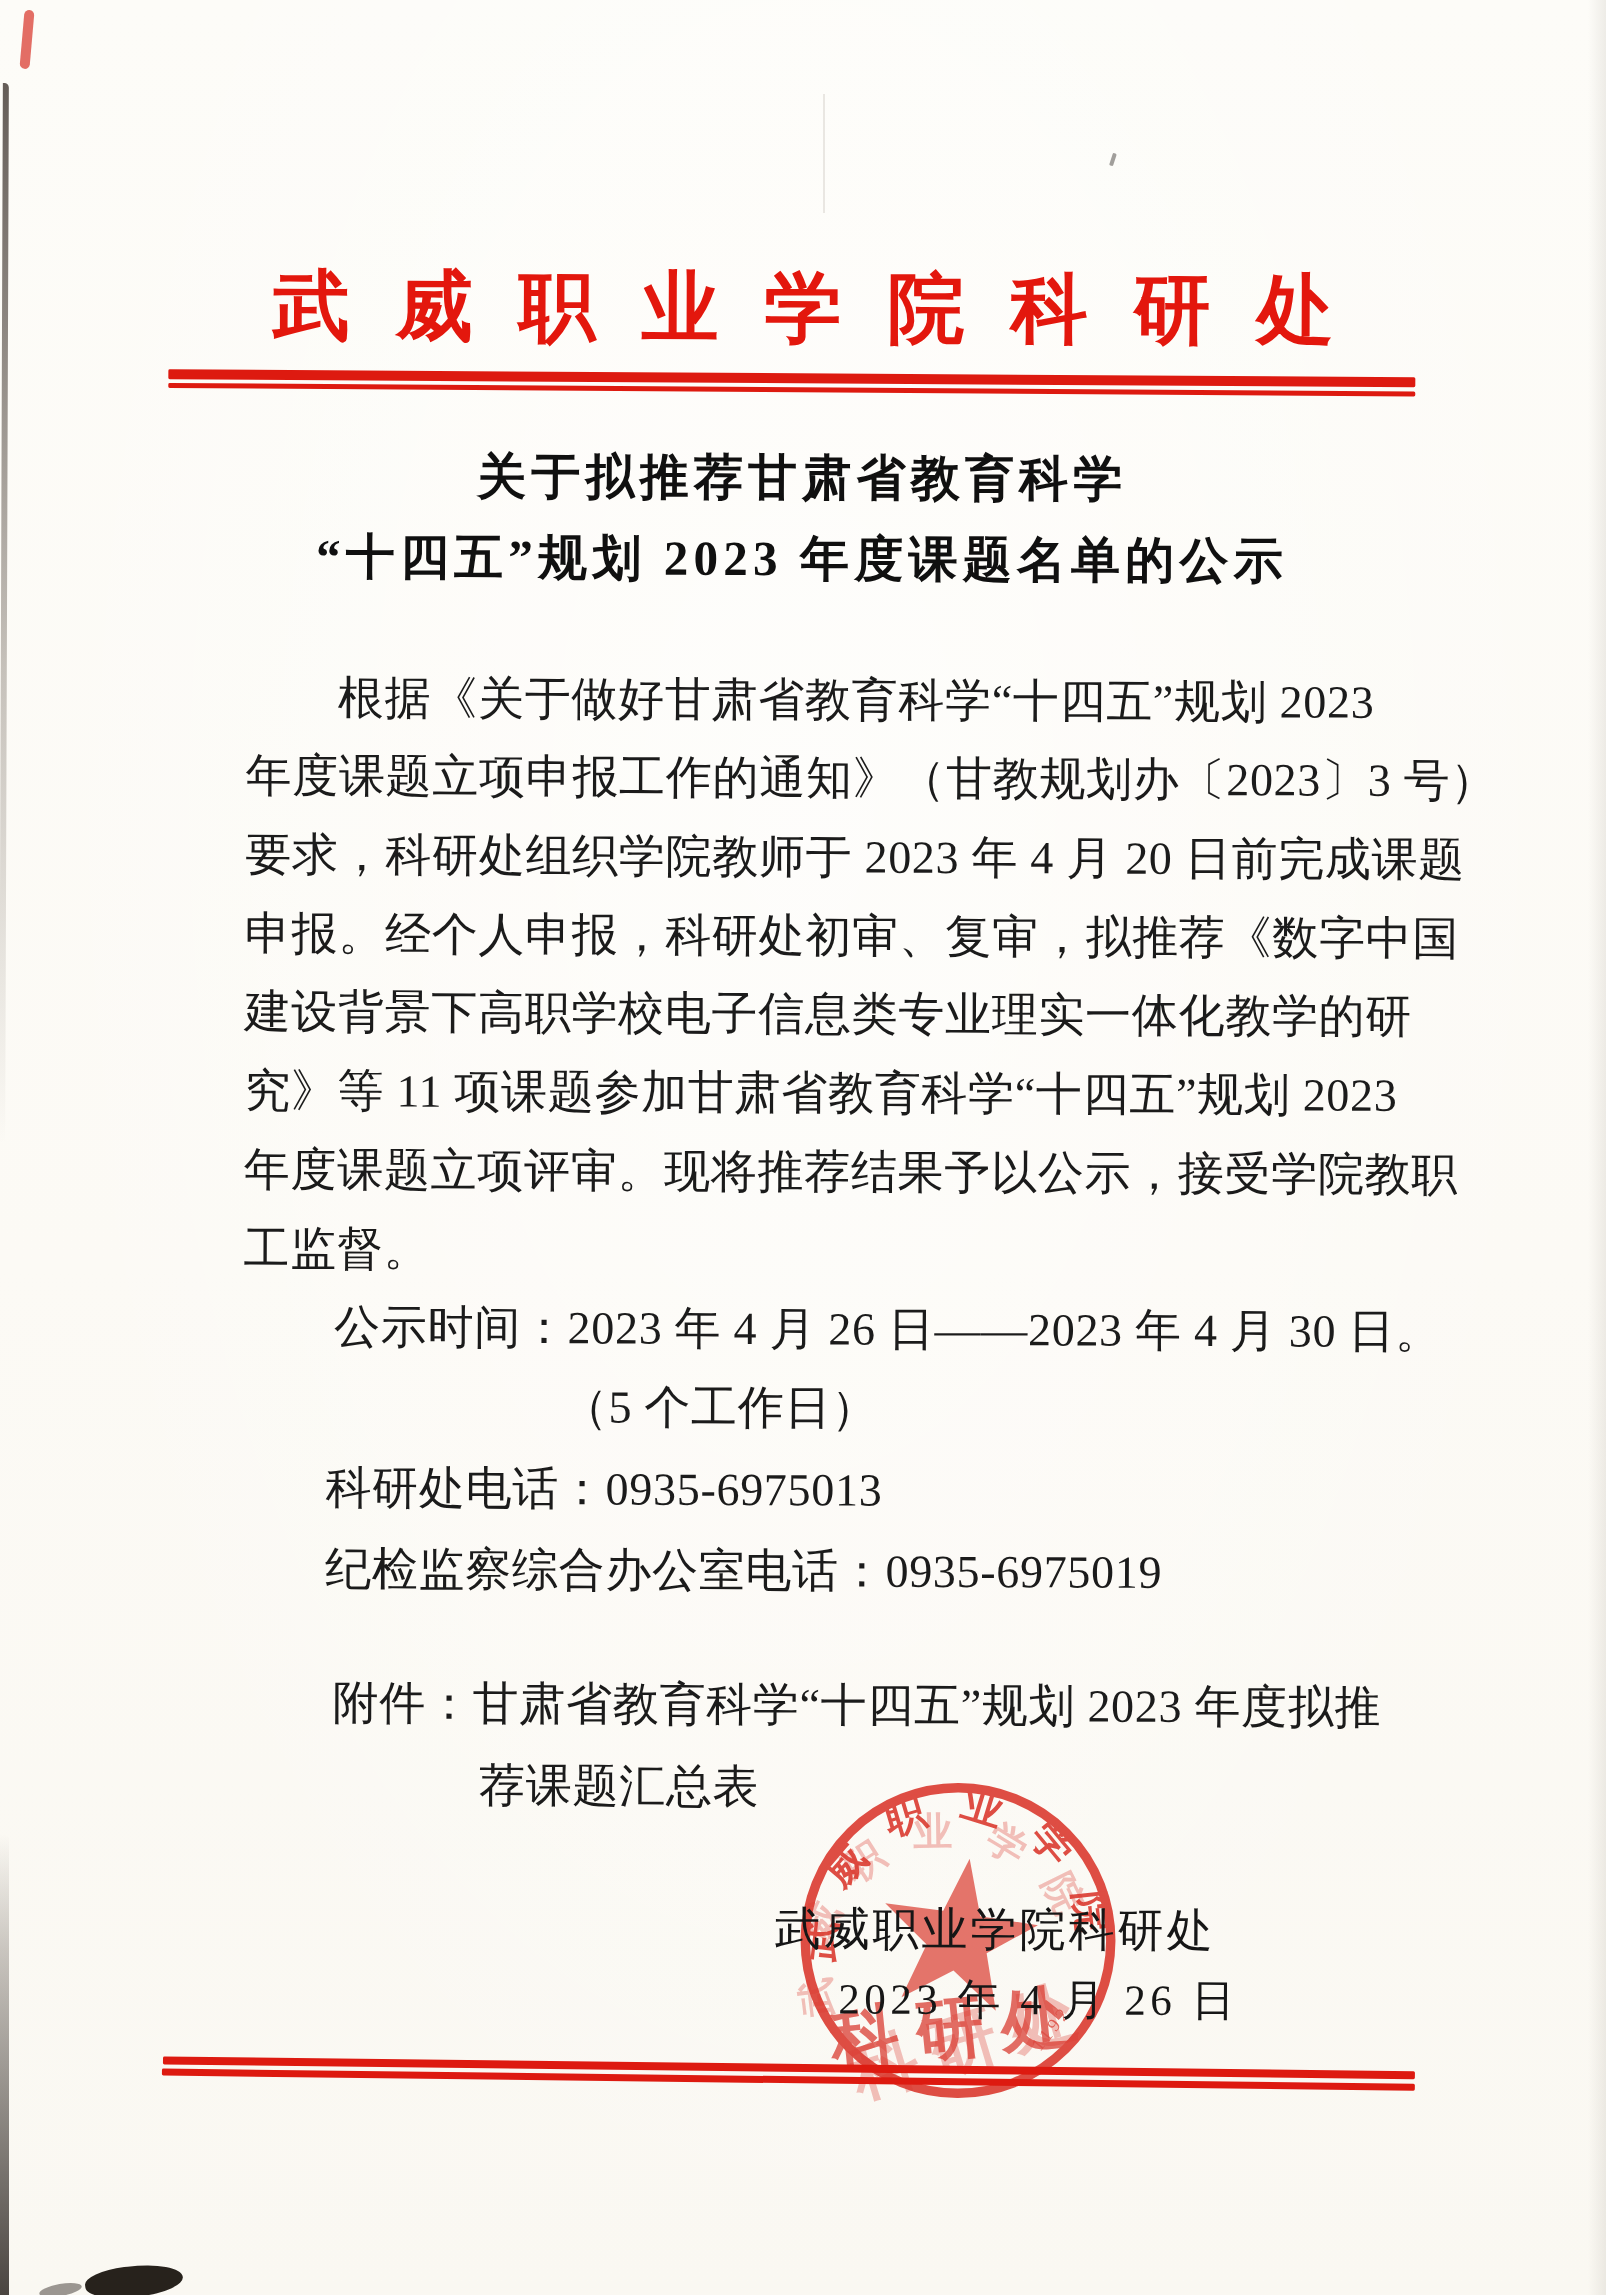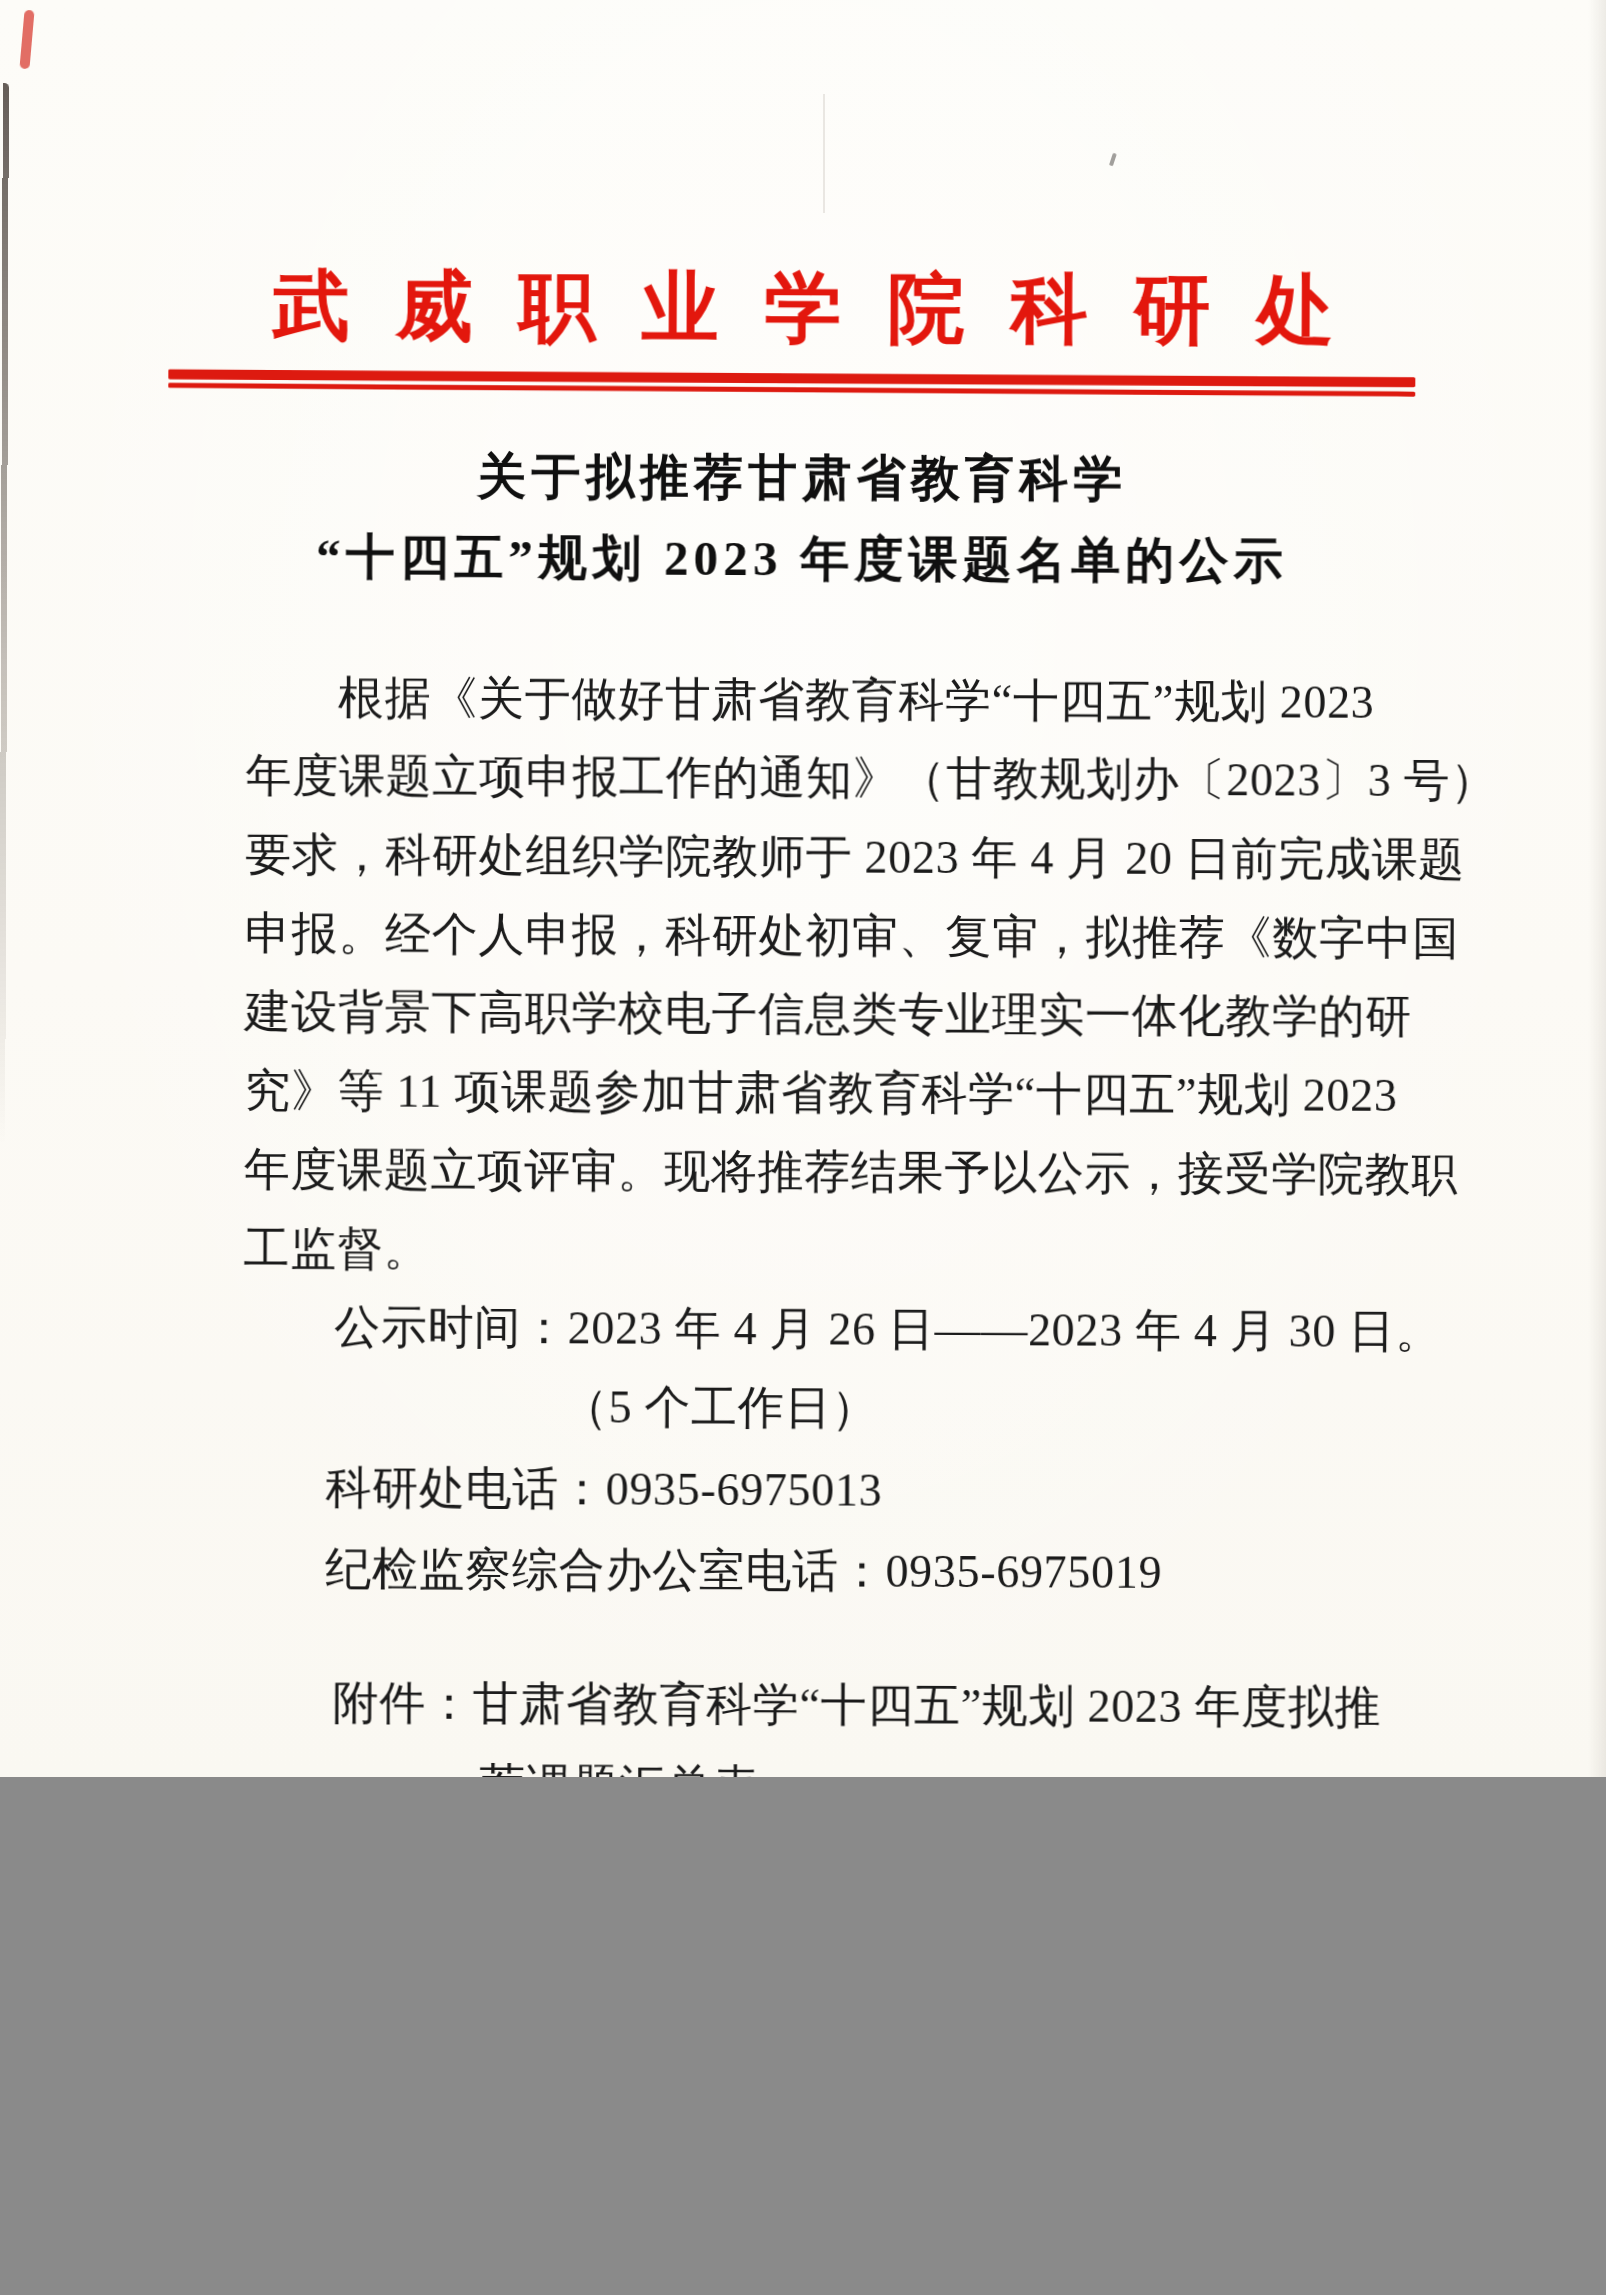--- a/index.html
+++ b/index.html
@@ -1,18 +1,18 @@
 <!DOCTYPE html>
 <html style="font-size:12px"><head>
 <meta charset="utf-8">
 <style>
   html,body{margin:0;padding:0;background:#8a8a8a;}
   .page{
     position:relative;
-    width:1607px;height:1777px;
+    width:1607px;height:2295px;
     margin:0 auto;
     background:
       radial-gradient(ellipse at 50% 35%, rgba(255,255,255,.55), rgba(255,255,255,0) 70%),
       linear-gradient(180deg,#fdfcf8 0%, #fcfaf5 55%, #faf8f2 100%);
     overflow:hidden;
     font-family:"Liberation Serif","DejaVu Serif",serif;
     color:#1c1c1c;
   }
   .tilt{position:absolute;left:0;top:0;width:100%;height:100%;
         transform:rotate(0.25deg);transform-origin:45px 223px;}

